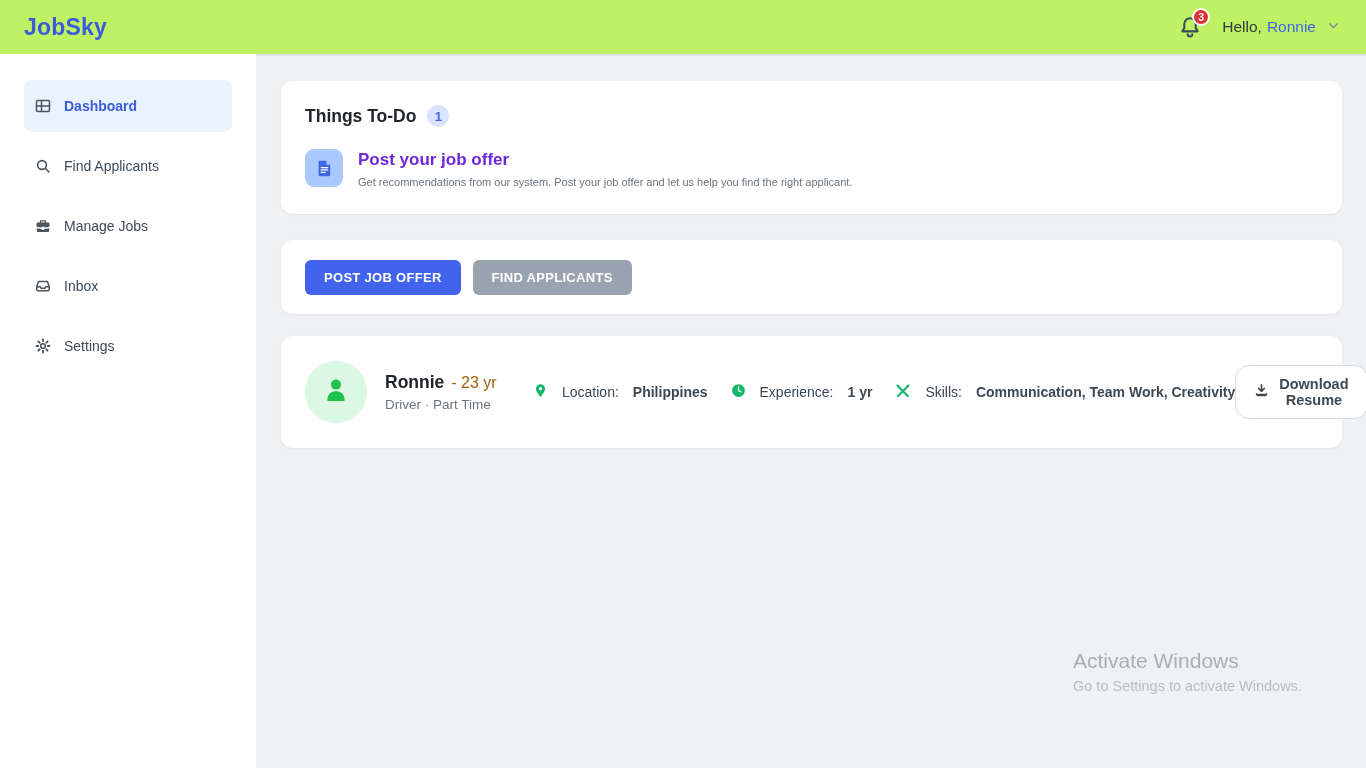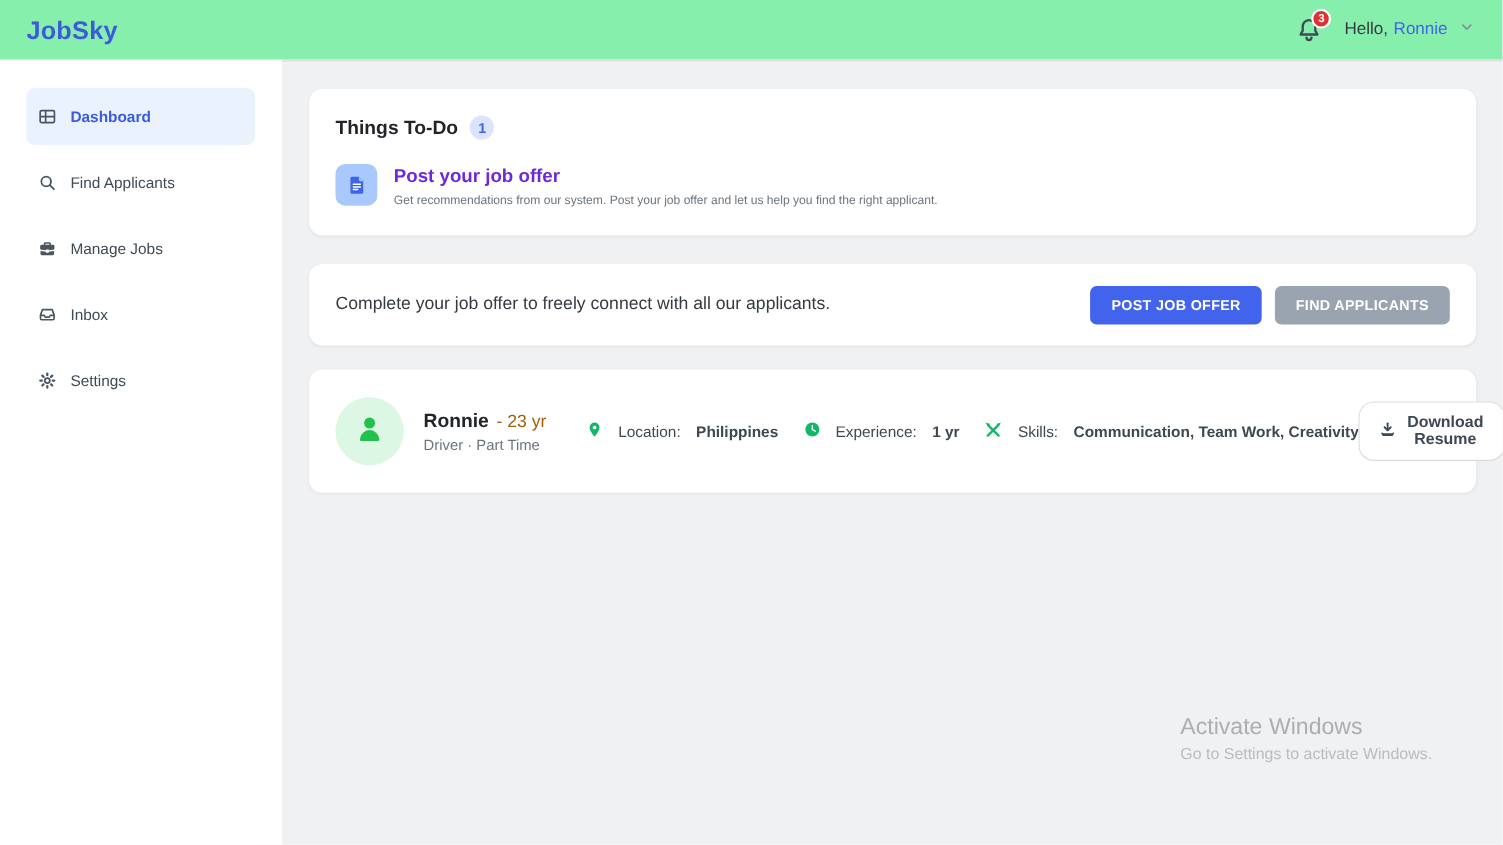--- a/index.html
+++ b/index.html
@@ -7,21 +7,21 @@
   body {
     font-family: "Liberation Sans", sans-serif;
     background: #ffffff;
     position: relative;
     color: #212529;
   }
 
   
   .topbar {
     position: absolute; top: 0; left: 0; width: 1366px; height: 54px;
-    background: #86efac; display: flex; align-items: center;
+    background: #bef264; display: flex; align-items: center;
     justify-content: space-between; padding: 0 26px 0 24px; z-index: 5;
   }
   .logo { font-size: 23px; font-weight: 700; color: #3b5bdb; letter-spacing: 0.2px; }
   .topbar-right { display: flex; align-items: center; gap: 20px; }
   .bell-wrap { position: relative; cursor: pointer; width: 24px; height: 24px; }
   .bell-wrap svg { color: #3d4a57; }
   .notif-badge {
     position: absolute; top: -7px; right: -8px; min-width: 18px; height: 18px;
     background: #e03131; color: #fff; border-radius: 50%; border: 2px solid #fff;
     font-size: 10.5px; font-weight: 700; display: flex; align-items: center; justify-content: center;
@@ -221,21 +221,20 @@
           </svg>
         </span>
         <div>
           <div class="todo-item-title">Post your job offer</div>
           <div class="todo-item-desc">Get recommendations from our system. Post your job offer and let us help you find the right applicant.</div>
         </div>
       </div>
     </section>
 
     <section class="card cta-card">
-      <div class="cta-message">Complete your job offer to freely connect with all our applicants.</div>
       <div class="cta-buttons">
         <button class="btn btn-primary">POST JOB OFFER</button>
         <button class="btn btn-secondary">FIND APPLICANTS</button>
       </div>
     </section>
 
     <section class="card applicant-card">
       <div class="avatar">
         <span>
           <svg width="32" height="32" viewBox="0 0 16 16" fill="currentColor">

